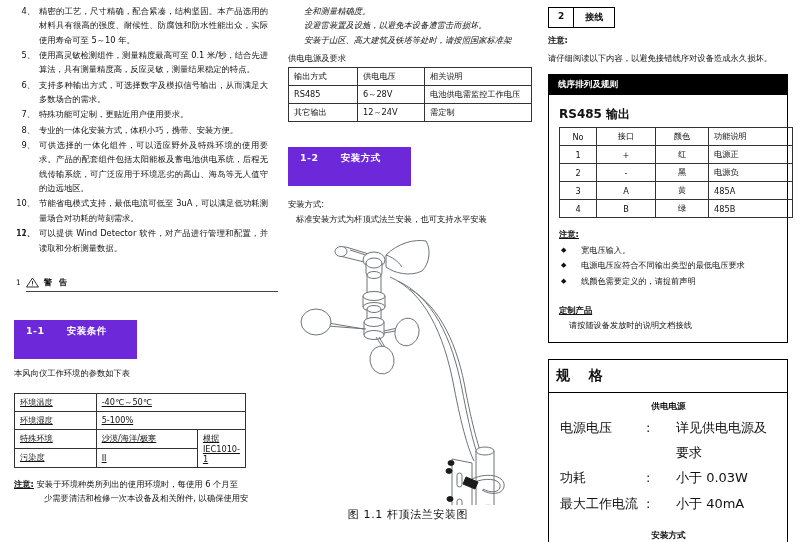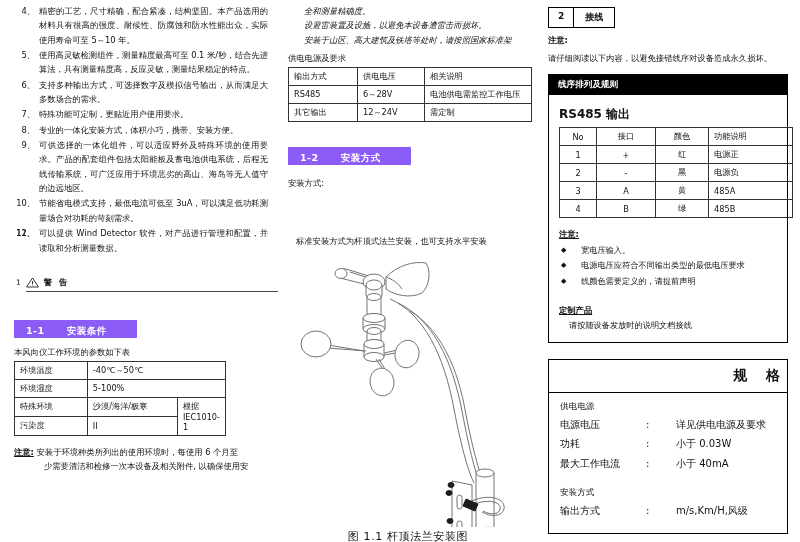--- a/index.html
+++ b/index.html
@@ -27,41 +27,41 @@
   ol.numlist > li{
     position:relative;padding-left:25px;margin-bottom:1px;
     font-size:8.3px;line-height:1.73;text-align:justify;
   }
   ol.numlist > li .num{
     position:absolute;left:0;top:0;width:21px;text-align:right;
   }
 
   
   .sec-bar{
-    background:#8b5cf6;color:#fff;display:inline-block;
-    padding:5px 30px 0 12px;font-size:9.5px;font-weight:bold;
+    background:#6d28d9;color:#fff;display:inline-block;
+    padding:5px 30px 21px 12px;font-size:9.5px;font-weight:bold;
     letter-spacing:.5px;
   }
   .sec-bar .sn{margin-right:22px;}
 
   
   .sec-box{
     display:inline-flex;border:1.2px solid #000;font-size:9px;font-weight:bold;
   }
   .sec-box .sn{padding:3px 9px;border-right:1.2px solid #000;}
   .sec-box .st{padding:3px 11px;}
 
   
   table.grid{border-collapse:collapse;font-size:8.2px;}
   table.grid td,table.grid th{
     border:0.9px solid #333;padding:3px 5px;font-weight:normal;text-align:left;
     vertical-align:middle;
   }
 
-  .tbl-env{width:212px;margin-top:3px;}
+  .tbl-env{width:232px;margin-top:14px;text-decoration:underline;}
   .tbl-env td:nth-child(1){width:72px;}
   .tbl-env td:nth-child(2){width:92px;}
   .tbl-env td.merge{text-align:left;}
 
   .tbl-pwr{width:244px;margin-top:3px;}
   .tbl-pwr td:nth-child(1){width:58px;}
   .tbl-pwr td:nth-child(2){width:56px;}
 
   .tbl-485{width:234px;margin-top:4px;}
   .tbl-485 td{padding:2.5px 5px;}
@@ -91,41 +91,41 @@
   .bullets{margin:3px 0 0 0;padding:0;list-style:none;}
   .bullets li{font-size:8.2px;line-height:1.85;padding-left:22px;position:relative;}
   .bullets li .dia{position:absolute;left:2px;top:1px;font-size:7px;}
   .panel-note-h{font-size:8.3px;font-weight:bold;text-decoration:underline;margin-top:11px;}
   .panel-cust-h{font-size:8.3px;font-weight:bold;text-decoration:underline;margin-top:16px;}
   .panel-cust-b{font-size:8.2px;margin-top:4px;padding-left:10px;}
 
   
   .spec{border:1.3px solid #000;margin-top:16px;}
   .spec-title{
-    text-align:right;font-size:14px;font-weight:bold;letter-spacing:7px;
+    text-align:left;font-size:14px;font-weight:bold;letter-spacing:7px;
     padding:7px 0 7px 7px;border-bottom:1.3px solid #000;
   }
   .spec-body{padding:8px 10px 12px 11px;}
-  .spec-group{font-size:8.6px;font-weight:normal;margin:0 0 2px 0;}
+  .spec-group{font-size:8.6px;font-weight:bold;margin:0 0 2px 0;text-align:center;}
   .spec-group.second{margin-top:14px;}
-  .spec-row{display:flex;font-size:10px;line-height:1.95;}
+  .spec-row{display:flex;font-size:13px;line-height:1.95;}
   .spec-row .k{width:86px;}
   .spec-row .c{width:30px;}
   .spec-row .v{flex:1;}
 
   
   .figwrap{margin-top:10px;text-align:center;}
   .figcap{font-size:11px;margin-top:2px;letter-spacing:.6px;}
   svg.device{display:block;margin:0 auto;}
   svg.device *{vector-effect:non-scaling-stroke;}
   .ln{fill:none;stroke:#6f7378;stroke-width:1;}
   .ln2{fill:#ffffff;stroke:#6f7378;stroke-width:1;}
   .lnd{fill:#1b1b1b;stroke:#1b1b1b;stroke-width:1;}
   .install-lead{font-size:8.3px;line-height:1.8;margin-top:11px;}
-  .install-lead .l2{display:block;padding-left:8px;margin-top:43px;}
+  .install-lead .l2{display:block;padding-left:8px;}
 </style>
 </head>
 <body>
 
 <div class="page">
 
   <div class="col col-left">
 
     <ol class="numlist">
       <li><span class="num">4、</span><span>精密的工艺，尺寸精确，配合紧凑，结构坚固。本产品选用的材料具有很高的强度、耐候性、防腐蚀和防水性能出众，实际使用寿命可至 5～10 年。</span></li>

